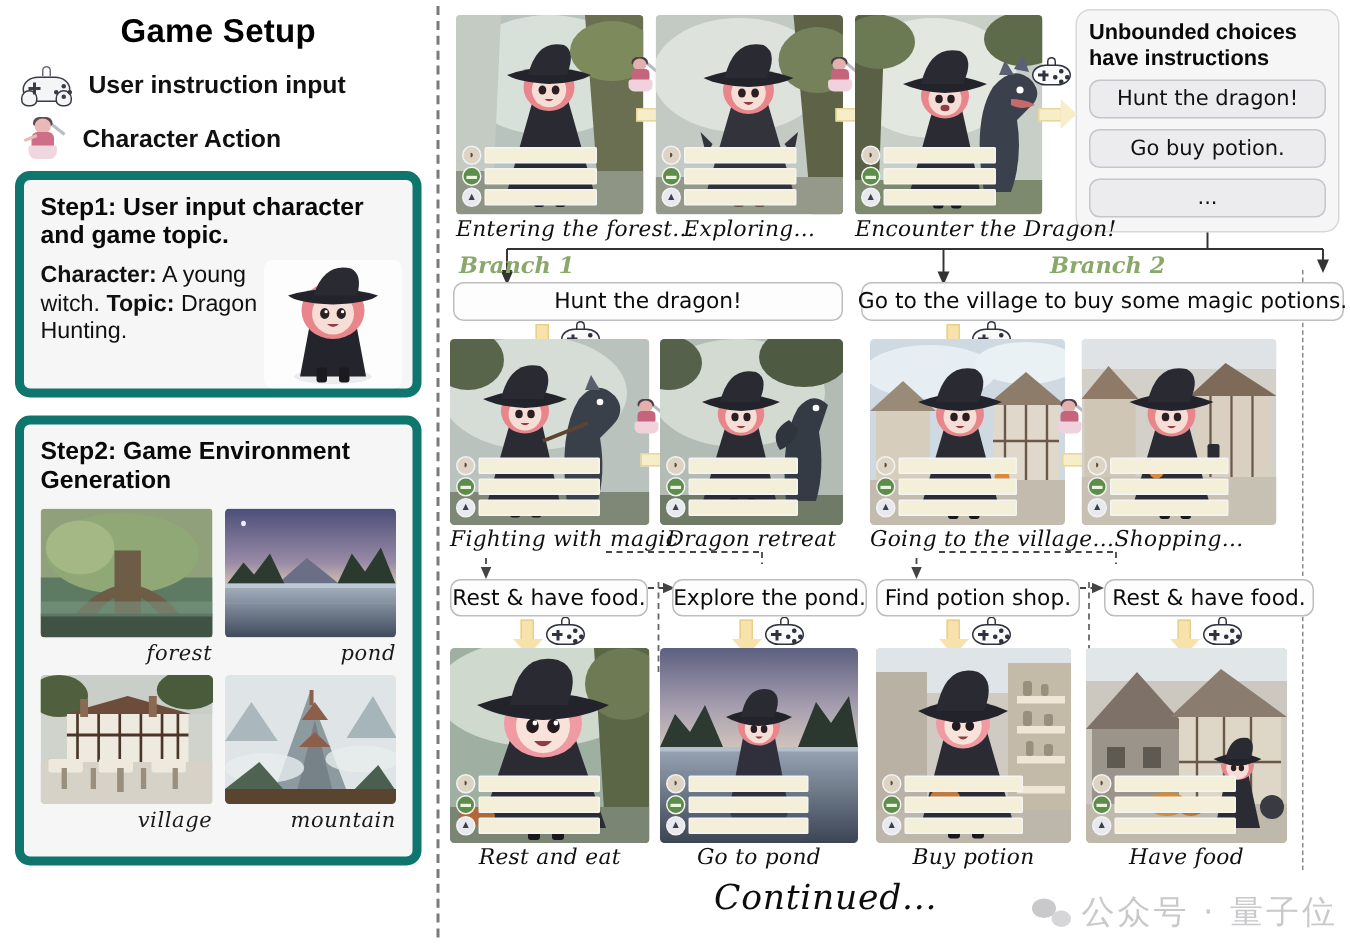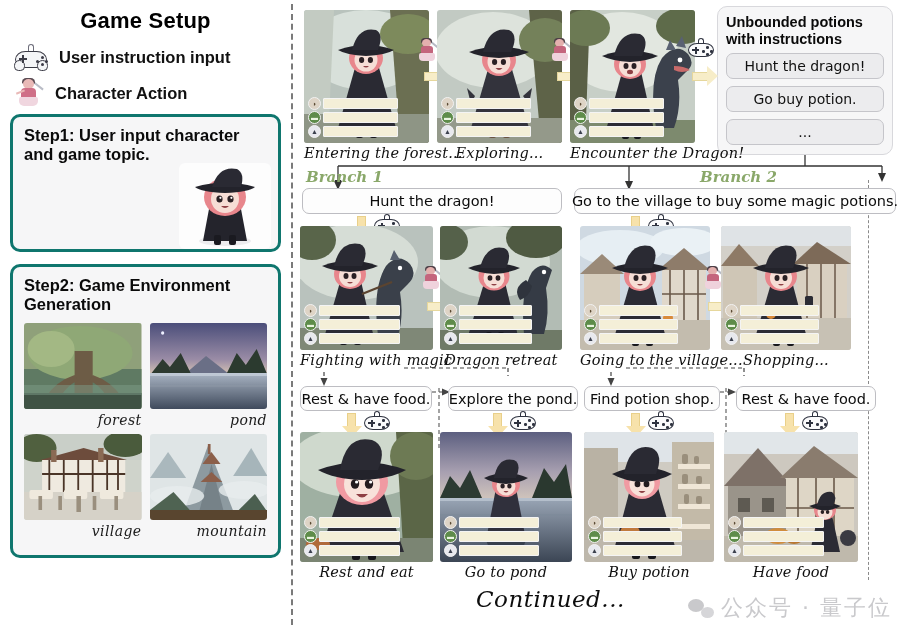--- a/index.html
+++ b/index.html
@@ -62,21 +62,21 @@
   .ico-char .torso { position: absolute; left: 7px; top: 10px; width: 15px; height: 12px;
      background: #cf6f87; border-radius: 4px 4px 2px 2px; }
   .ico-char .skirt { position: absolute; left: 5px; top: 19px; width: 19px; height: 9px;
      background: #f0d6df; border-radius: 2px 2px 5px 5px; }
   .ico-char .sword { position: absolute; left: 18px; top: 2px; width: 14px; height: 2.2px;
      background: #b9bcc6; transform: rotate(38deg); transform-origin: left center; }
   .ico-char .arm { position: absolute; left: 2px; top: 13px; width: 9px; height: 2.4px;
      background: #e9b9b7; transform: rotate(-22deg); }
 
   .card {
-    background: #f6f6f7; border: 3px solid #0f766e; border-radius: 10px;
+    background: #f6f6f7; border: 6px solid #0f766e; border-radius: 10px;
     margin: 0 10px 12px 10px; padding: 9px 11px 10px 11px;
   }
   .step-title { font-weight: bold; font-size: 16.5px; line-height: 1.18; color: #0a0a0a; }
   .step1-body { position: relative; min-height: 74px; }
   .step1-text { font-size: 15.5px; line-height: 1.2; width: 175px; margin-top: 7px; color: #111; }
   .step1-text b { font-weight: bold; }
   .witch-thumb {
     position: absolute; right: -4px; top: -2px; width: 92px; height: 86px;
     border-radius: 6px; overflow: hidden;
   }
@@ -241,20 +241,23 @@
             <span class="skirt"></span>
             <span class="arm"></span>
         </span>
         <span class="legend-label">Character Action</span>
       </div>
     </div>
 
     <div class="card" style="margin-top:6px;">
       <div class="step-title">Step1: User input character and game topic.</div>
       <div class="step1-body">
+        <div class="step1-text">
+          <b>Character:</b><span> A young witch. </span><b>Topic:</b><span> Dragon Hunting.</span>
+        </div>
         <div class="witch-thumb">
           <svg viewBox="0 0 92 86" width="92" height="86">
             <rect width="92" height="86" fill="#fdfdfd"></rect>
             <ellipse cx="46" cy="78" rx="26" ry="5" fill="#ececee"></ellipse>
 
             <path d="M30 46 L62 46 L68 78 L24 78 Z" fill="#24242c"></path>
 
             <ellipse cx="46" cy="34" rx="21" ry="19" fill="#e8868c"></ellipse>
 
             <ellipse cx="46" cy="36" rx="14" ry="14" fill="#f6ddd5"></ellipse>
@@ -415,21 +418,21 @@
       <path d="M330 368 L448 368" stroke="#444" stroke-width="1.2" stroke-dasharray="4,3" fill="none"></path>
       <path d="M448 368 L448 376" stroke="#444" stroke-width="1.2" stroke-dasharray="4,3" fill="none"></path>
       <path d="M424 392 L436 392" stroke="#444" stroke-width="1.2" stroke-dasharray="4,3" fill="none"></path>
       <polygon points="440,392 432,388.5 432,395.5" fill="#444"></polygon>
 
       <path d="M143 388 L143 450" stroke="#666" stroke-width="1.2" stroke-dasharray="4,3" fill="none"></path>
       <path d="M430 388 L430 450" stroke="#666" stroke-width="1.2" stroke-dasharray="4,3" fill="none"></path>
     </svg>
 
     <div class="choices">
-      <div class="choices-title">Unbounded potions with instructions</div>
+      <div class="choices-title">Unbounded choices have instructions</div>
       <div class="choice-item">Hunt the dragon!</div>
       <div class="choice-item">Go buy potion.</div>
       <div class="choice-item">...</div>
     </div>
 
     <div class="scene" style="left:8px; top:10px; width:125px;">
       <div class="shot" style="height:133px;">
         <svg viewBox="0 0 125 133" width="100%" height="100%" preserveAspectRatio="none">
           <rect width="125" height="133" fill="#b9c3bd"></rect>
           <ellipse cx="62" cy="40" rx="60" ry="40" fill="#d8e0da"></ellipse>

